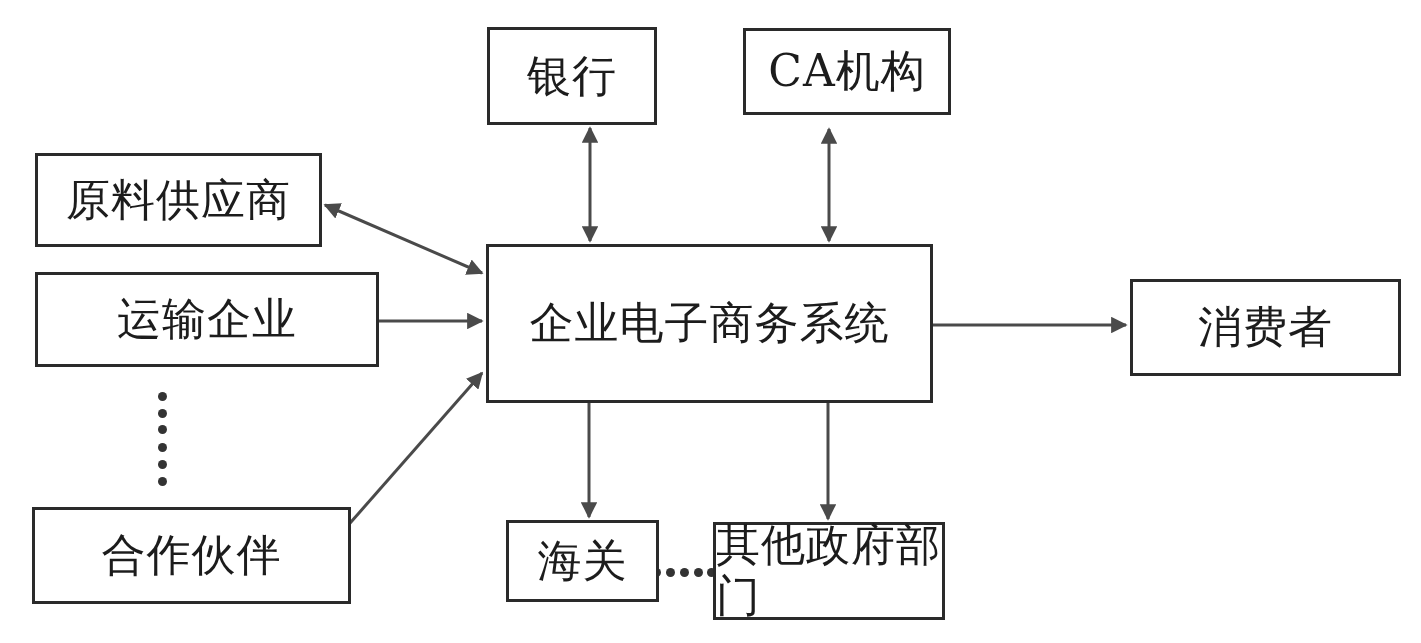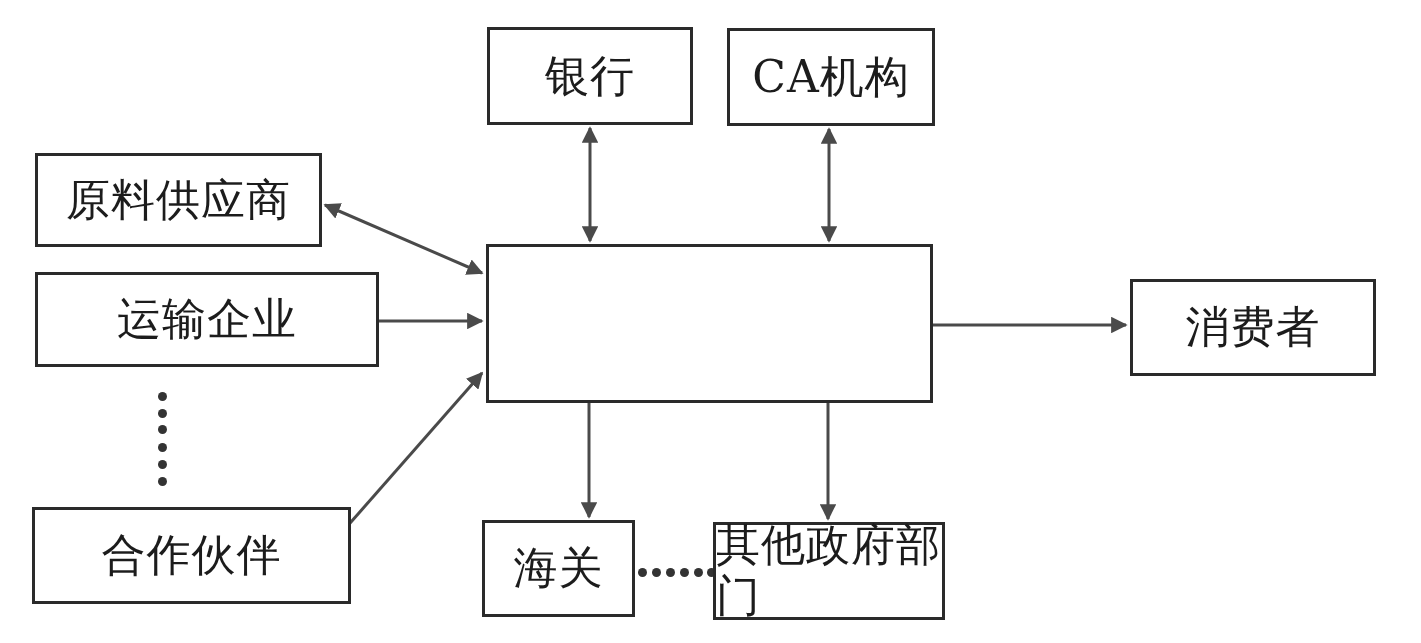--- a/index.html
+++ b/index.html
@@ -52,38 +52,39 @@
 
 <div>
   <div class="dot" style="left:638px;top:568px"></div>
   <div class="dot" style="left:652px;top:568px"></div>
   <div class="dot" style="left:666px;top:568px"></div>
   <div class="dot" style="left:680px;top:568px"></div>
   <div class="dot" style="left:694px;top:568px"></div>
   <div class="dot" style="left:707px;top:568px"></div>
 </div>
 
-<div class="node" style="left:487px;top:27px;width:206px;height:98px">
+<div class="node" style="left:487px;top:27px;width:170px;height:98px">
   <span>银行</span>
 </div>
-<div class="node" style="left:727px;top:28px;width:208px;height:98px">
+<div class="node" style="left:743px;top:28px;width:208px;height:87px">
   <span>CA机构</span>
 </div>
 <div class="node" style="left:35px;top:153px;width:287px;height:94px">
   <span>原料供应商</span>
 </div>
 <div class="node" style="left:35px;top:272px;width:344px;height:95px">
   <span>运输企业</span>
 </div>
 <div class="node" style="left:32px;top:507px;width:319px;height:97px">
   <span>合作伙伴</span>
 </div>
 <div class="node center" style="left:486px;top:244px;width:447px;height:159px">
+  <span>企业电子商务系统</span>
 </div>
-<div class="node" style="left:1130px;top:279px;width:246px;height:97px">
+<div class="node" style="left:1130px;top:279px;width:271px;height:97px">
   <span>消费者</span>
 </div>
-<div class="node" style="left:482px;top:520px;width:153px;height:97px">
+<div class="node" style="left:506px;top:520px;width:153px;height:82px">
   <span>海关</span>
 </div>
 <div class="node" style="left:713px;top:522px;width:232px;height:98px">
   <span>其他政府部门</span>
 </div>
 
 </body></html>

